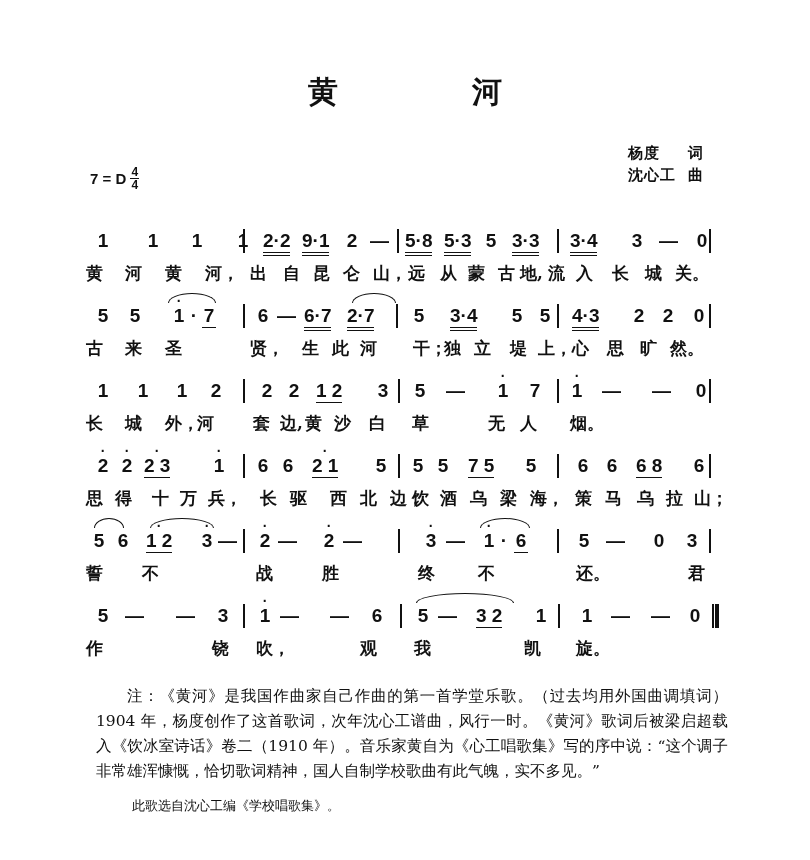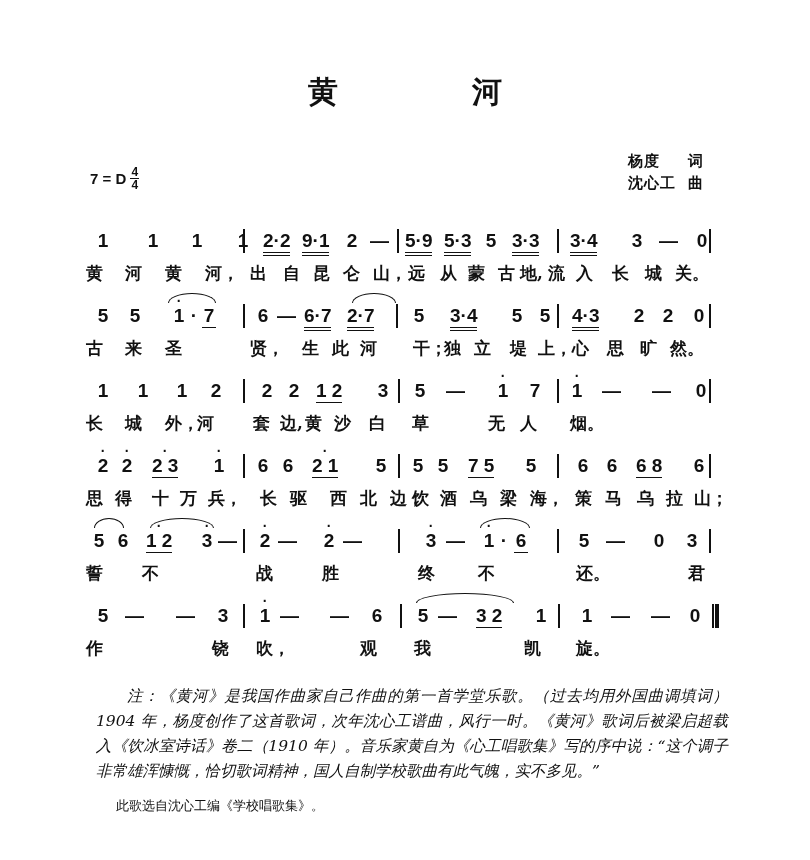--- a/index.html
+++ b/index.html
@@ -9,21 +9,21 @@
   }
   .abs { position:absolute; }
   .title {
     top:72px; left:0; width:810px; text-align:center;
     font-family:"DejaVu Serif", serif; font-weight:bold; font-size:30px; letter-spacing:52px;
     padding-left:52px; box-sizing:border-box;
   }
   .key { top:166px; left:90px; font-size:15px; font-weight:bold; display:flex; align-items:center; }
   .frac { display:inline-flex; flex-direction:column; align-items:center; margin-left:4px; font-size:12px; line-height:12px; }
   .frac .bar { width:9px; border-top:1px solid #111; }
-  .credits { top:150px; left:628px; font-family:"DejaVu Serif", serif; font-size:15px; font-weight:bold; line-height:22px; }
+  .credits { top:142px; left:628px; font-family:"DejaVu Serif", serif; font-size:15px; font-weight:bold; line-height:22px; }
   .credits .row { display:flex; }
   .credits .name { width:52px; letter-spacing:1px; }
   .credits .role { margin-left:8px; }
 
   .row-notes { left:0; width:810px; height:30px; }
   .tok {
     position:absolute; top:0; height:30px; font-weight:bold; font-size:19px; line-height:30px;
     text-align:center; white-space:nowrap;
   }
   .note { position:relative; display:inline-block; min-width:14px; text-align:center; }
@@ -37,22 +37,22 @@
   .lyr {
     position:absolute; top:0; font-family:"DejaVu Serif", serif; font-weight:bold; font-size:17px; line-height:28px;
     white-space:nowrap;
   }
 
   .note-block {
     top:684px; left:96px; width:632px; font-family:"DejaVu Serif", serif; font-size:15.5px; line-height:25px;
     text-align:justify;
   }
   .note-block p { margin:0; }
-  .note-block .first { text-indent:2em;font-style:italic; }
-  .source { top:796px; left:116px; font-family:"DejaVu Serif", serif; font-size:13px; line-height:20px; }
+  .note-block .first { text-indent:2em; }
+  .source { top:796px; left:132px; font-family:"DejaVu Serif", serif; font-size:13px; line-height:20px; }
 </style>
 </head>
 <body>
 
 <div class="abs title">黄　河</div>
 
 <div class="abs key">
   <span>7 = D</span>
   <span class="frac">
     <span>4</span>
@@ -75,21 +75,21 @@
 <div id="score">
     <div class="abs row-notes" style="top: 226px;">
       <span class="tok" style="left: 96px;"><span class="note">1</span></span>
       <span class="tok" style="left: 146px;"><span class="note">1</span></span>
       <span class="tok" style="left: 190px;"><span class="note">1</span></span>
       <span class="tok" style="left: 236px;"><span class="note">1</span></span>
       <span class="tok" style="left: 263px;"><span class="note">2·2</span><span class="uline" style="top: 26px;"></span><span class="uline" style="top: 29px;"></span></span>
       <span class="tok" style="left: 302px;"><span class="note">9·1</span><span class="uline" style="top: 26px;"></span><span class="uline" style="top: 29px;"></span></span>
       <span class="tok" style="left: 345px;"><span class="note">2</span></span>
       <span class="tok" style="left: 370px;"><span class="note">—</span></span>
-      <span class="tok" style="left: 405px;"><span class="note">5·9</span><span class="uline" style="top: 26px;"></span><span class="uline" style="top: 29px;"></span></span>
+      <span class="tok" style="left: 405px;"><span class="note">5·8</span><span class="uline" style="top: 26px;"></span><span class="uline" style="top: 29px;"></span></span>
       <span class="tok" style="left: 444px;"><span class="note">5·3</span><span class="uline" style="top: 26px;"></span><span class="uline" style="top: 29px;"></span></span>
       <span class="tok" style="left: 484px;"><span class="note">5</span></span>
       <span class="tok" style="left: 512px;"><span class="note">3·3</span><span class="uline" style="top: 26px;"></span><span class="uline" style="top: 29px;"></span></span>
       <span class="tok" style="left: 570px;"><span class="note">3·4</span><span class="uline" style="top: 26px;"></span><span class="uline" style="top: 29px;"></span></span>
       <span class="tok" style="left: 630px;"><span class="note">3</span></span>
       <span class="tok" style="left: 659px;"><span class="note">—</span></span>
       <span class="tok" style="left: 695px;"><span class="note">0</span></span>
       <span class="barline" style="left: 243px;"></span>
       <span class="barline" style="left: 397px;"></span>
       <span class="barline" style="left: 557px;"></span>
@@ -192,21 +192,21 @@
       <span class="lyr" style="left: 334px;">沙</span>
       <span class="lyr" style="left: 369px;">白</span>
       <span class="lyr" style="left: 412px;">草</span>
       <span class="lyr" style="left: 488px;">无</span>
       <span class="lyr" style="left: 520px;">人</span>
       <span class="lyr" style="left: 570px;">烟。</span>
     </div>
     <div class="abs row-notes" style="top: 451px;">
       <span class="tok" style="left: 96px;"><span class="note">2<span class="hi">·</span></span></span>
       <span class="tok" style="left: 120px;"><span class="note">2<span class="hi">·</span></span></span>
-      <span class="tok" style="left: 152px;"><span class="note">2 3<span class="hi">·</span></span><span class="uline" style="top: 26px;"></span></span>
+      <span class="tok" style="left: 144px;"><span class="note">2 3<span class="hi">·</span></span><span class="uline" style="top: 26px;"></span></span>
       <span class="tok" style="left: 212px;"><span class="note">1<span class="hi">·</span></span></span>
       <span class="tok" style="left: 256px;"><span class="note">6</span></span>
       <span class="tok" style="left: 281px;"><span class="note">6</span></span>
       <span class="tok" style="left: 312px;"><span class="note">2 1<span class="hi">·</span></span><span class="uline" style="top: 26px;"></span></span>
       <span class="tok" style="left: 374px;"><span class="note">5</span></span>
       <span class="tok" style="left: 411px;"><span class="note">5</span></span>
       <span class="tok" style="left: 436px;"><span class="note">5</span></span>
       <span class="tok" style="left: 468px;"><span class="note">7 5</span><span class="uline" style="top: 26px;"></span></span>
       <span class="tok" style="left: 524px;"><span class="note">5</span></span>
       <span class="tok" style="left: 576px;"><span class="note">6</span></span>

